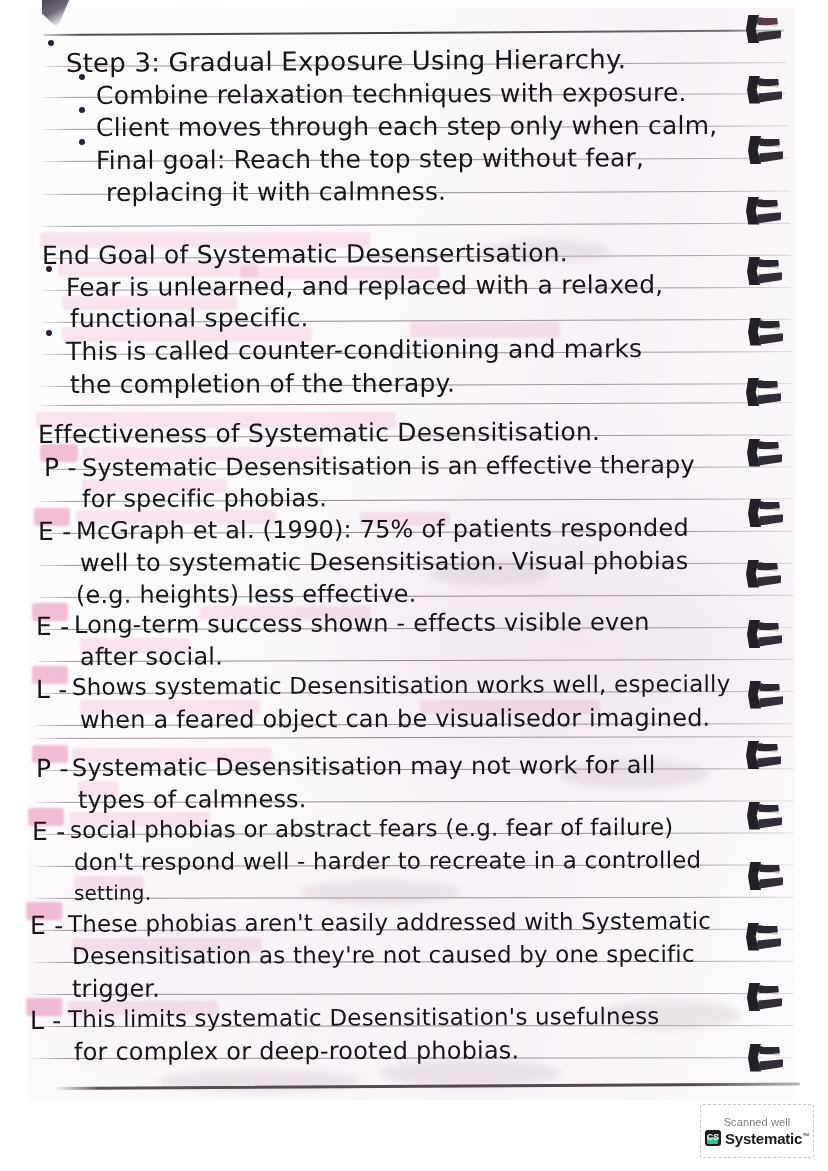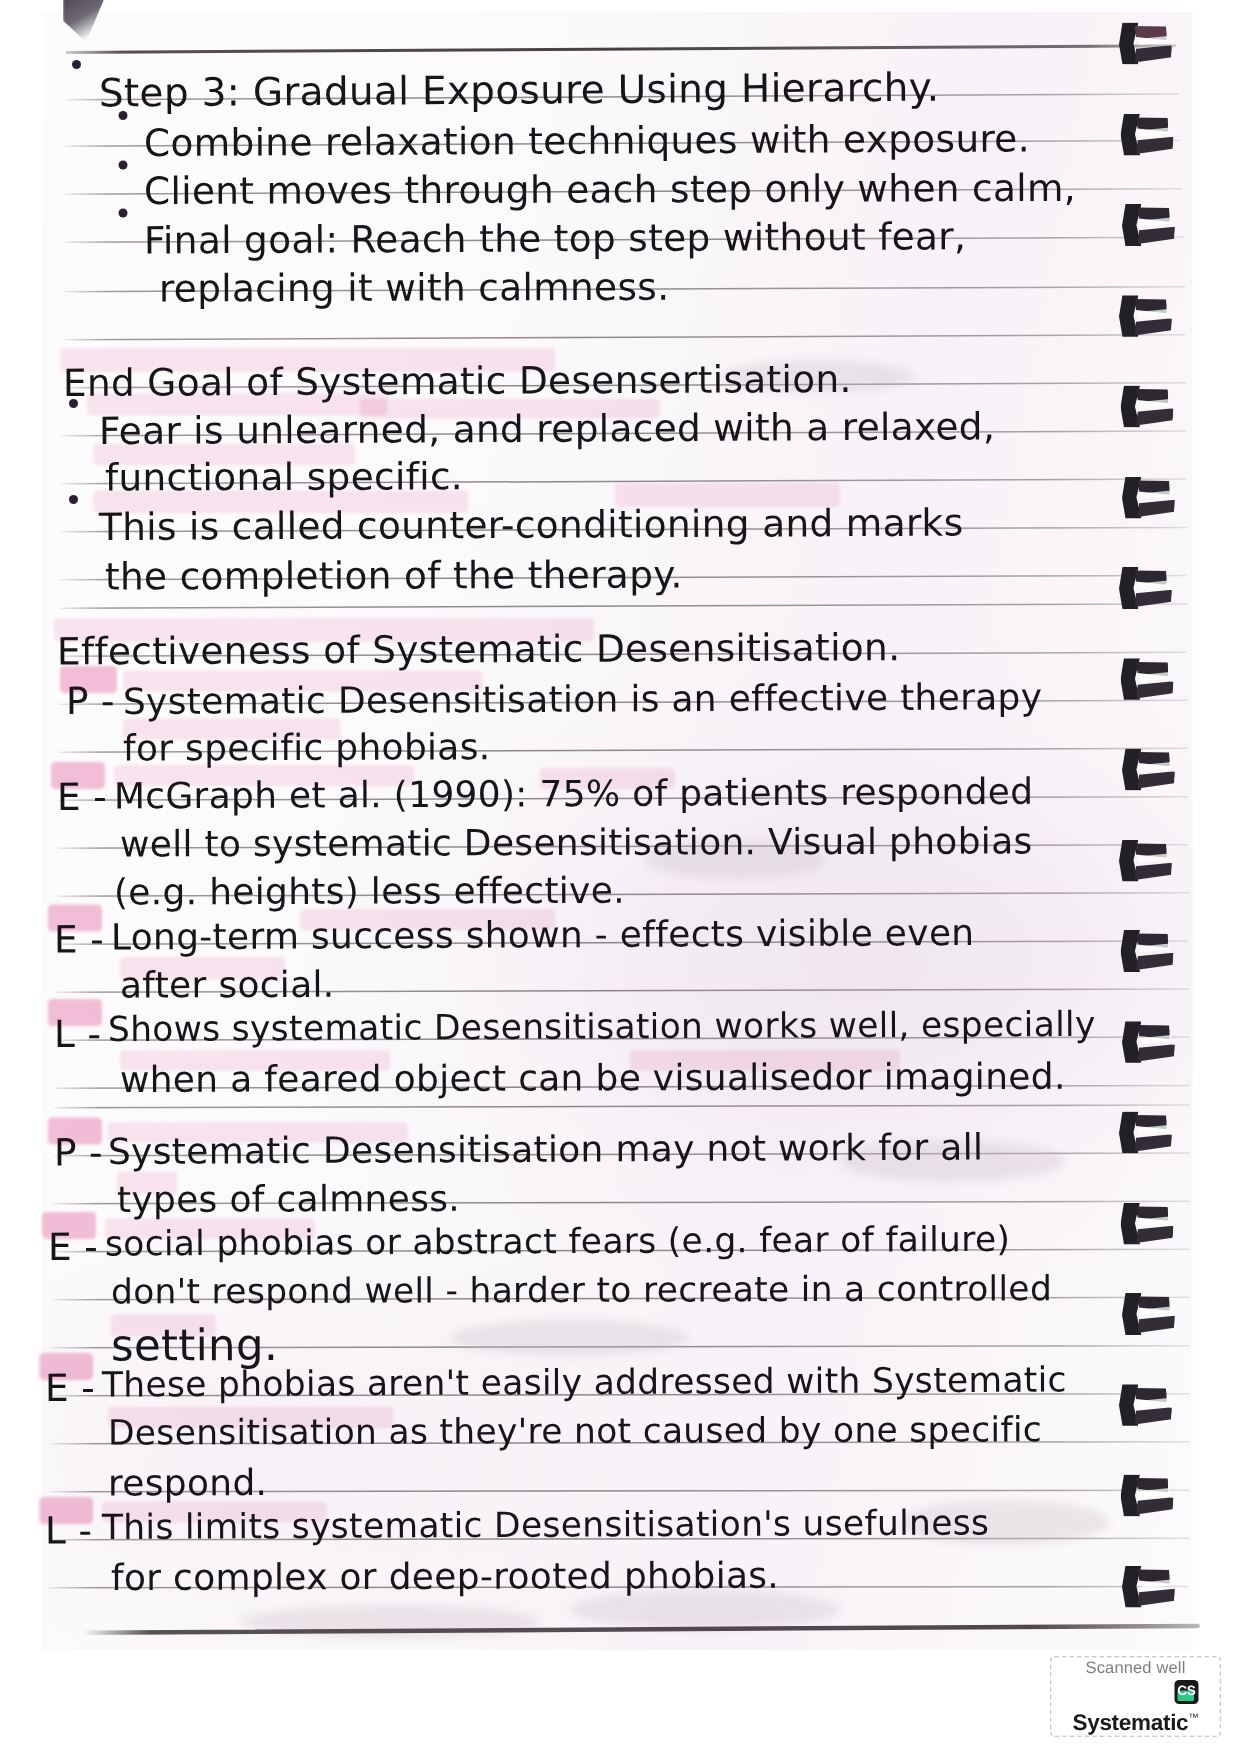--- a/index.html
+++ b/index.html
@@ -184,23 +184,22 @@
     gap: 2px;
   }
   .cs-top {
     font-family: "Liberation Sans", sans-serif;
     font-size: 11px;
     color: #7d7d7d;
     letter-spacing: 0.1px;
   }
   .cs-bottom {
     display: flex;
-    align-items: flex-end;
+    align-items: flex-start;
     gap: 4px;
-    flex-direction: column;
   }
   .cs-logo {
     width: 16px;
     height: 16px;
     border-radius: 3px;
     background: #1a1a1a;
     position: relative;
     display: flex;
     align-items: center;
     justify-content: center;
@@ -358,25 +357,25 @@
       <div class="hw " style="left: 80px; top: 645px; font-size: 24px; transform: rotate(-0.2deg);">after social.</div>
       <div class="hw " style="left: 36px; top: 677px; font-size: 25px; transform: rotate(-0.2deg);">L -</div>
       <div class="hw " style="left: 72px; top: 676px; font-size: 23px; transform: rotate(-0.3deg);">Shows systematic Desensitisation works well, especially</div>
       <div class="hw " style="left: 80px; top: 708px; font-size: 24px; transform: rotate(-0.2deg);">when a feared object can be visualisedor imagined.</div>
       <div class="hw " style="left: 36px; top: 756px; font-size: 25px; transform: rotate(-0.2deg);">P -</div>
       <div class="hw " style="left: 72px; top: 756px; font-size: 24px; transform: rotate(-0.3deg);">Systematic Desensitisation may not work for all</div>
       <div class="hw " style="left: 78px; top: 788px; font-size: 24px; transform: rotate(-0.2deg);">types of calmness.</div>
       <div class="hw " style="left: 32px; top: 819px; font-size: 25px; transform: rotate(-0.2deg);">E -</div>
       <div class="hw " style="left: 70px; top: 819px; font-size: 23px; transform: rotate(-0.3deg);">social phobias or abstract fears (e.g. fear of failure)</div>
       <div class="hw " style="left: 74px; top: 851px; font-size: 23px; transform: rotate(-0.2deg);">don't respond well - harder to recreate in a controlled</div>
-      <div class="hw " style="left: 74px; top: 883px; font-size: 29px; transform: rotate(-0.2deg);">setting.</div>
+      <div class="hw " style="left: 74px; top: 883px; font-size: 20px; transform: rotate(-0.2deg);">setting.</div>
       <div class="hw " style="left: 30px; top: 913px; font-size: 25px; transform: rotate(-0.2deg);">E -</div>
       <div class="hw " style="left: 68px; top: 913px; font-size: 23px; transform: rotate(-0.3deg);">These phobias aren't easily addressed with Systematic</div>
       <div class="hw " style="left: 72px; top: 945px; font-size: 23px; transform: rotate(-0.2deg);">Desensitisation as they're not caused by one specific</div>
-      <div class="hw " style="left: 72px; top: 977px; font-size: 24px; transform: rotate(-0.2deg);">respond.</div>
+      <div class="hw " style="left: 72px; top: 977px; font-size: 24px; transform: rotate(-0.2deg);">trigger.</div>
       <div class="hw " style="left: 30px; top: 1008px; font-size: 25px; transform: rotate(-0.2deg);">L -</div>
       <div class="hw " style="left: 68px; top: 1008px; font-size: 23px; transform: rotate(-0.3deg);">This limits systematic Desensitisation's usefulness</div>
       <div class="hw " style="left: 74px; top: 1040px; font-size: 24px; transform: rotate(-0.2deg);">for complex or deep-rooted phobias.</div>
     </div>
 
   <div class="sheet-bottom-edge"></div>
 
   <div class="spiral-col" id="spiral-layer">
       <div class="ring tinted" style="top: 14px; left: 4px;">
         <div class="r-a"></div>

